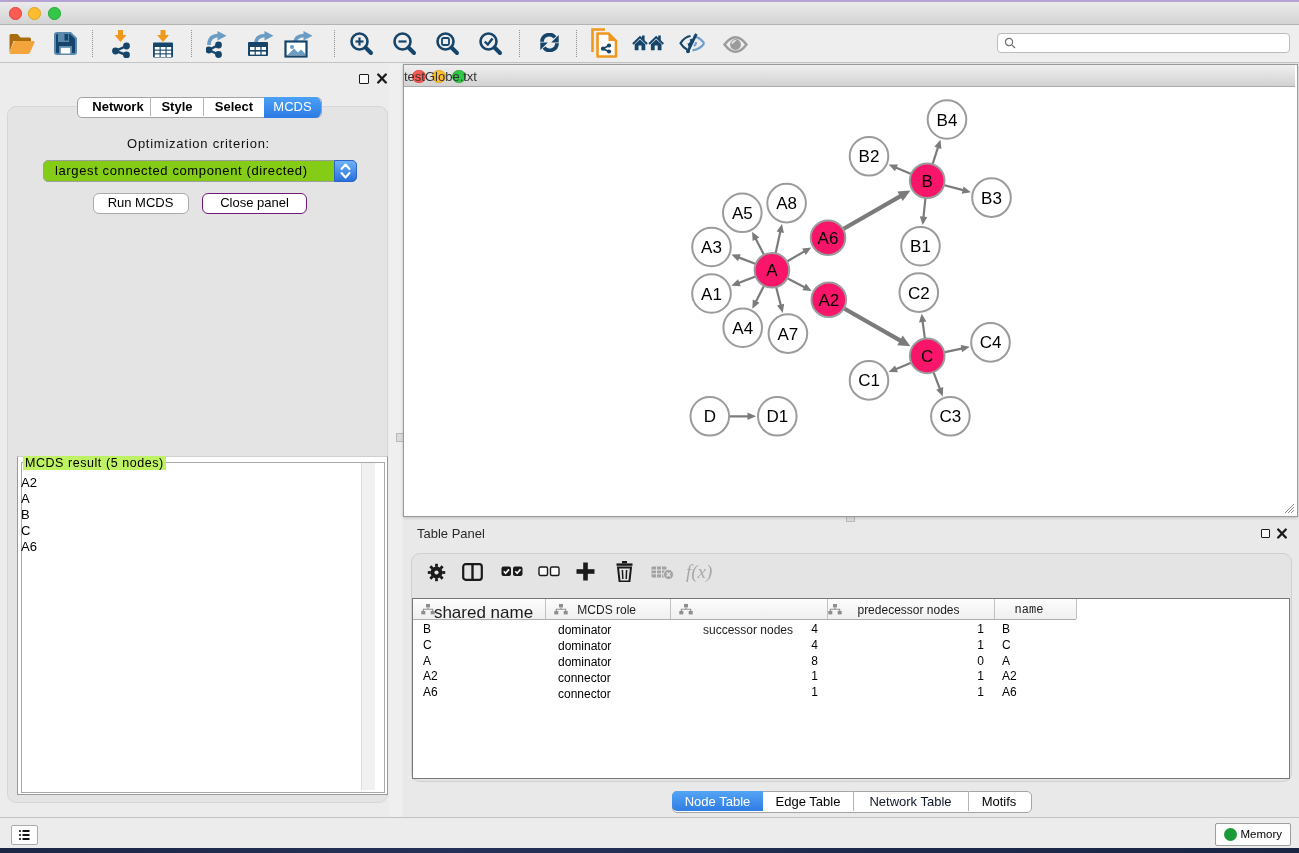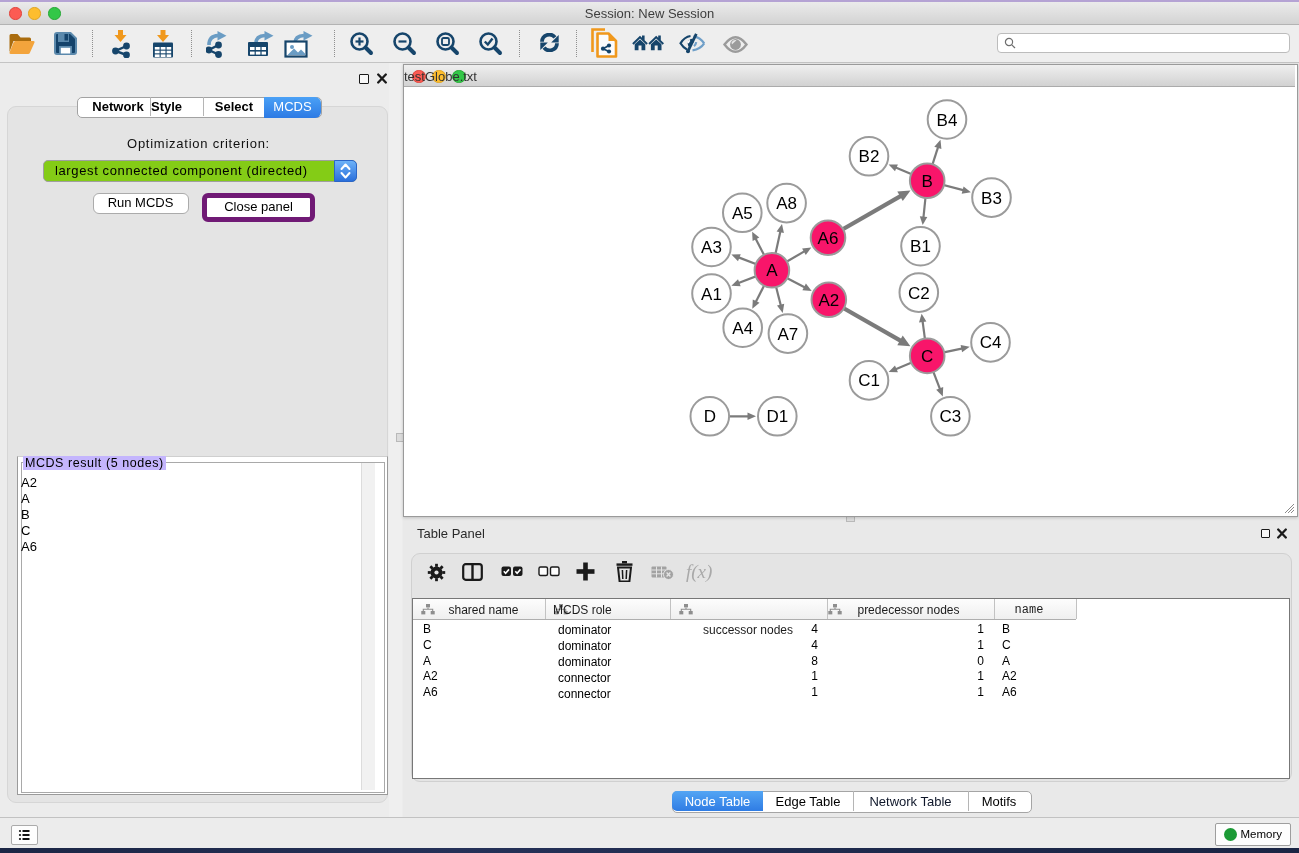--- a/index.html
+++ b/index.html
@@ -11,21 +11,20 @@
 </style>
 </head>
 <body>
 
 <div class="abs" style="left:0;top:0;width:1299px;height:2px;background:#b5a3d4;"></div>
 
 <div class="abs" style="left:0;top:2px;width:1299px;height:22px;background:linear-gradient(#ebebeb,#d3d3d3);border-bottom:1px solid #b3b3b3;">
   <div class="tl" style="left:9px;width:10.5px;height:10.5px;background:#fc5b53;border:0.5px solid #e1443c;"></div>
   <div class="tl" style="left:28px;width:10.5px;height:10.5px;background:#fdbd2e;border:0.5px solid #e0a522;"></div>
   <div class="tl" style="left:48px;width:10.5px;height:10.5px;background:#33c748;border:0.5px solid #27a836;"></div>
-  <div class="abs" style="left:0;right:0;top:4px;text-align:center;font-size:13px;color:#3e3e3e;">Session: New Session</div>
 </div>
 
 <div class="abs" style="left:0;top:25px;width:1299px;height:37px;background:#eeeeee;border-bottom:1px solid #c4c4c4;"></div>
 <div id="toolbar-icons"></div>
 
 <div class="abs" style="left:92px;top:30px;height:27px;border-left:1px dotted #8f8f8f;"></div>
 <div class="abs" style="left:191px;top:30px;height:27px;border-left:1px dotted #8f8f8f;"></div>
 <div class="abs" style="left:334px;top:30px;height:27px;border-left:1px dotted #8f8f8f;"></div>
 <div class="abs" style="left:519px;top:30px;height:27px;border-left:1px dotted #8f8f8f;"></div>
 <div class="abs" style="left:576px;top:30px;height:27px;border-left:1px dotted #8f8f8f;"></div>
@@ -188,41 +187,41 @@
   <path d="M2.2 1.5 L9.8 9.5 M9.8 1.5 L2.2 9.5" stroke="#1a1a1a" stroke-width="2.3" stroke-linecap="round"></path>
 </svg>
 
 <div class="abs" style="left:7px;top:106px;width:379px;height:695px;background:#e4e4e4;border:1px solid #d6d6d6;border-radius:9px;"></div>
 
 <div class="abs" style="left:77px;top:96.5px;width:243px;height:19px;background:#fff;border:1px solid #a2a2a2;border-radius:5px;"></div>
 <div class="abs" style="left:150px;top:96.5px;width:1px;height:19px;background:#b5b5b5;"></div>
 <div class="abs" style="left:203px;top:96.5px;width:1px;height:19px;background:#b5b5b5;"></div>
 <div class="abs" style="left:264px;top:96.5px;width:57px;height:21px;background:linear-gradient(#4ba1f6,#2c7ae4);border-radius:0 6px 6px 0;"></div>
 <div class="abs" style="left:77px;top:99px;width:82px;height:15px;text-align:center;font-size:13px;color:#000;font-weight:bold;">Network</div>
-<div class="abs" style="left:151px;top:99px;width:52px;height:15px;text-align:left;font-size:13px;color:#000;font-weight:bold;">Style</div>
+<div class="abs" style="left:151px;top:99px;width:52px;height:15px;text-align:center;font-size:13px;color:#000;font-weight:bold;">Style</div>
 <div class="abs" style="left:204px;top:99px;width:60px;height:15px;text-align:center;font-size:13px;color:#000;font-weight:bold;">Select</div>
 <div class="abs" style="left:264px;top:99px;width:57px;height:15px;text-align:center;font-size:13px;color:#fff;">MCDS</div>
 
 <div class="abs" style="left:0;top:136px;width:397px;text-align:center;font-size:13px;letter-spacing:0.75px;color:#111;">Optimization criterion:</div>
 <div class="abs" style="left:43px;top:159.5px;width:312px;height:20px;background:#84cc16;border:1px solid #9f9f9f;border-radius:5px;">
   <div class="abs" style="left:11px;top:2.5px;font-size:13px;letter-spacing:0.62px;color:#000;white-space:nowrap;">largest connected component (directed)</div>
   <div class="abs" style="right:-1px;top:-1px;width:21px;height:20px;background:linear-gradient(#6db2f8,#2a6fdb);border:1px solid #2a66c8;border-radius:0 5px 5px 0;">
     <svg width="21" height="20" viewBox="0 0 21 20">
       <path d="M6.5 8 L10.5 3.5 L14.5 8" fill="none" stroke="#fff" stroke-width="2" stroke-linejoin="round" stroke-linecap="round"></path>
       <path d="M6.5 12 L10.5 16.5 L14.5 12" fill="none" stroke="#fff" stroke-width="2" stroke-linejoin="round" stroke-linecap="round"></path>
     </svg>
   </div>
 </div>
 <div class="abs" style="left:92.5px;top:192.5px;width:94px;height:18px;background:#fff;border:1px solid #ababab;border-radius:6px;text-align:center;font-size:13px;color:#000;padding-top:1.5px;">Run MCDS</div>
-<div class="abs" style="left:202px;top:192.5px;width:103px;height:18px;background:#fff;border:5px solid #701a75;border-radius:6px;text-align:center;font-size:13px;color:#000;padding-top:1.5px;">Close panel</div>
+<div class="abs" style="left:202px;top:192.5px;width:103px;height:18px;background:#fff;border:1px solid #701a75;border-radius:6px;text-align:center;font-size:13px;color:#000;padding-top:1.5px;">Close panel</div>
 
 <div class="abs" style="left:16.5px;top:455.5px;width:369px;height:337px;background:#fff;border:1px solid #9a9a9a;border-top:1px solid #cfcfcf;"></div>
 <div class="abs" style="left:20.5px;top:462px;width:362px;height:328.5px;border:1px solid #a9a9a9;"></div>
 <div class="abs" style="left:361px;top:463px;width:13px;height:327px;background:#f1f1f1;border-left:1px solid #dcdcdc;"></div>
-<div class="abs" style="left:23px;top:455.5px;background:#c4b5fd;padding:0 2px;font-size:12.5px;letter-spacing:0.55px;color:#000;white-space:nowrap;">MCDS result (5 nodes)</div>
+<div class="abs" style="left:23px;top:455.5px;background:#bef264;padding:0 2px;font-size:12.5px;letter-spacing:0.55px;color:#000;white-space:nowrap;">MCDS result (5 nodes)</div>
 <div class="abs" style="left:21px;top:475px;font-size:13px;color:#000;line-height:16px;">A2<br>A<br>B<br>C<br>A6</div>
 
 <div class="abs" style="left:403px;top:63px;width:896px;height:754px;background:#e9e9e9;"></div>
 
 <div class="abs" style="left:396px;top:433px;width:6px;height:7px;background:#dcdcdc;border:1px solid #b9b9b9;"></div>
 <div class="abs" style="left:846px;top:514px;width:7px;height:6px;background:#dcdcdc;border:1px solid #b9b9b9;"></div>
 
 <div class="abs" style="left:403px;top:64px;width:893px;height:451px;background:#fff;border:1px solid #9a9a9a;box-shadow:0 1px 3px rgba(0,0,0,0.18);"></div>
 <div class="abs" style="left:404px;top:65px;width:891px;height:21px;background:linear-gradient(#efefef,#d2d2d2);border-bottom:1px solid #ababab;">
   <div class="tl" style="left:8px;top:4.5px;background:#fc5b53;border:0.5px solid #e1443c;"></div>
@@ -419,22 +418,22 @@
   </svg>
 <svg class="abs" style="left:828px;top:604px" width="14" height="11" viewBox="0 0 14 11">
     <g fill="#8e8e8e">
       <rect x="5" y="0" width="4" height="3.4"></rect>
       <rect x="0.3" y="7" width="4" height="3.4"></rect>
       <rect x="9.7" y="7" width="4" height="3.4"></rect>
       <path d="M7 3.4 L7 5.2 M2.3 7 L2.3 5.2 L11.7 5.2 L11.7 7" stroke="#8e8e8e" stroke-width="1.1" fill="none"></path>
     </g>
   </svg>
 
-<div class="abs" style="left:431px;top:603px;width:105px;text-align:center;font-size:12px;color:#1c1c1c;">shared name</div>
-<div class="abs" style="left:553px;top:603px;width:96px;text-align:left;font-size:12px;color:#1c1c1c;">MCDS role</div>
+<div class="abs" style="left:431px;top:603px;width:105px;text-align:center;font-size:17px;color:#1c1c1c;">shared name</div>
+<div class="abs" style="left:540px;top:603px;width:96px;text-align:right;font-size:12px;color:#1c1c1c;">MCDS role</div>
 <div class="abs" style="left:682px;top:603px;width:132px;text-align:center;font-size:12px;color:#1c1c1c;margin-top:20px;">successor nodes</div>
 <div class="abs" style="left:836px;top:603px;width:145px;text-align:center;font-size:12px;color:#1c1c1c;">predecessor nodes</div>
 <div class="abs" style="left:988px;top:603px;width:82px;text-align:center;font-size:12px;color:#1c1c1c;font-family:Liberation Mono, monospace;">name</div>
 
 <div class="abs" style="left:423px;top:622px;font-size:12px;color:#000;line-height:15.8px;">B<br>C<br>A<br>A2<br>A6</div>
 <div class="abs" style="left:558px;top:622px;font-size:12px;color:#000;line-height:16px;">dominator<br>dominator<br>dominator<br>connector<br>connector</div>
 <div class="abs" style="left:718px;top:622px;width:100px;text-align:right;font-size:12px;color:#000;line-height:15.8px;">4<br>4<br>8<br>1<br>1</div>
 <div class="abs" style="left:884px;top:622px;width:100px;text-align:right;font-size:12px;color:#000;line-height:15.8px;">1<br>1<br>0<br>1<br>1</div>
 <div class="abs" style="left:1002px;top:622px;font-size:12px;color:#000;line-height:15.8px;">B<br>C<br>A<br>A2<br>A6</div>
 

